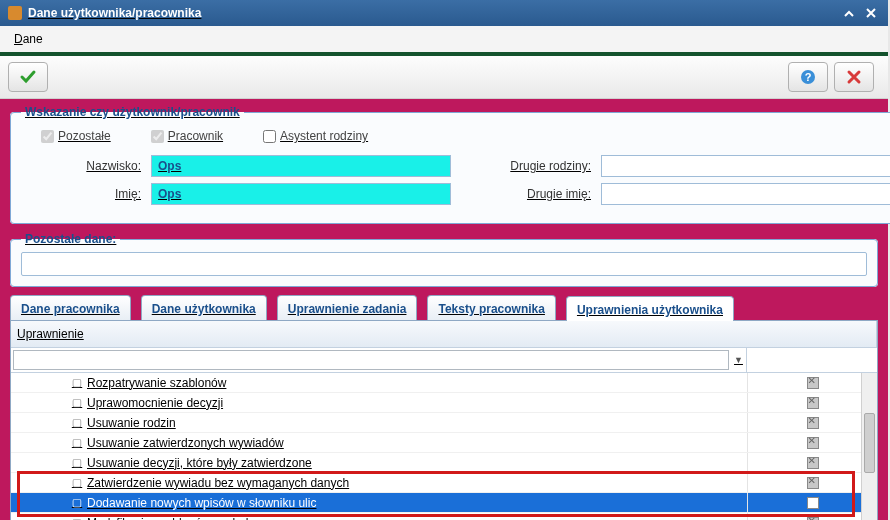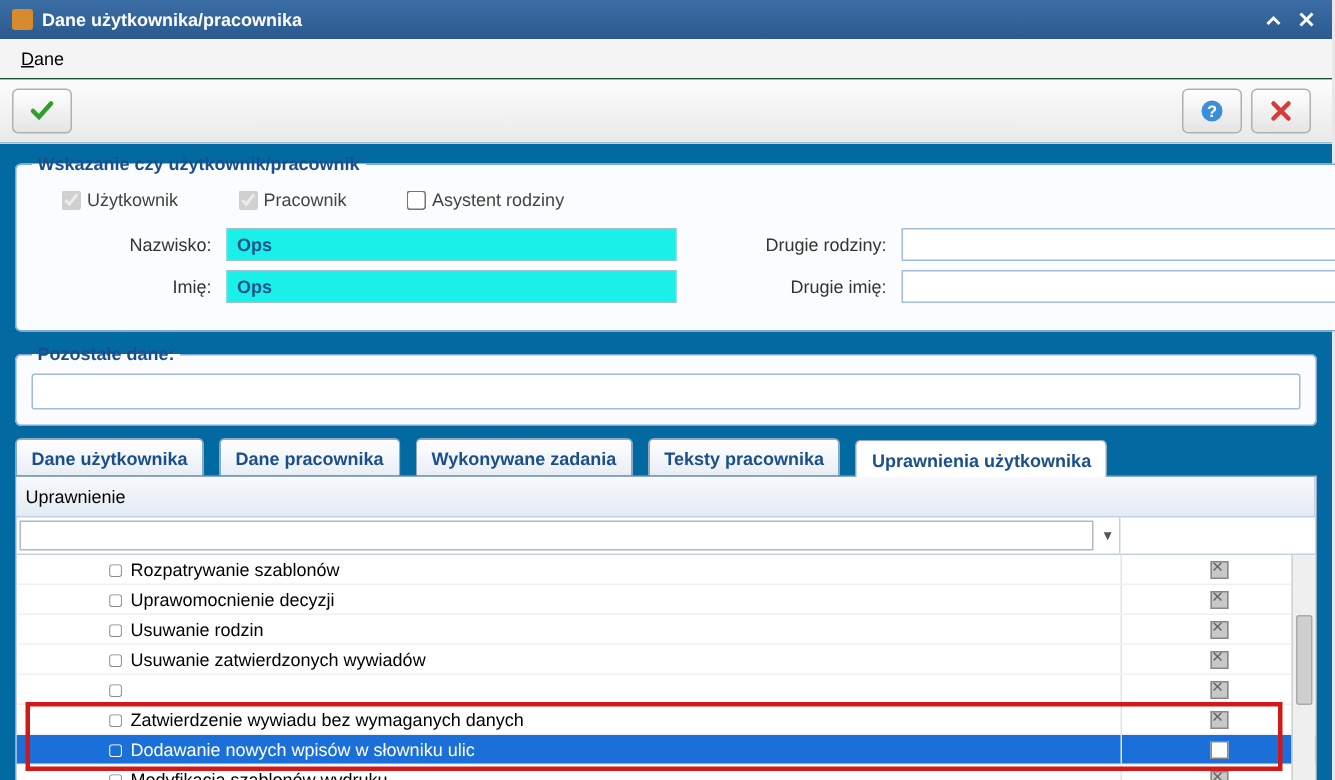--- a/index.html
+++ b/index.html
@@ -1,22 +1,22 @@
 <!DOCTYPE html>
 <html><head>
 <meta charset="utf-8">
 <style>
   * { box-sizing: border-box; margin: 0; padding: 0; }
   body { font-family: Arial, sans-serif; font-size: 12px; background: #e8e8e8; width: 890px; height: 520px; overflow: hidden; }
-  .window { width: 888px; height: 520px; background: #0369a1; }
+  .window { width: 888px; height: 520px; background: #be185d; text-decoration: underline; }
   .titlebar { background: linear-gradient(to bottom, #3b6ea5, #2a5a8f); color: #fff; height: 26px; display: flex; align-items: center; padding: 0 8px; }
   .titlebar-icon { width: 14px; height: 14px; background: #d88a2e; border-radius: 2px; margin-right: 6px; }
   .titlebar-title { flex: 1; font-weight: bold; }
   .titlebar-btn { width: 18px; height: 18px; display: flex; align-items: center; justify-content: center; margin-left: 4px; cursor: pointer; color: #fff; font-weight: bold; }
-  .menubar { background: #f4f4f4; border-bottom: 1px solid #14532d; padding: 4px 8px; }
+  .menubar { background: #f4f4f4; border-bottom: 4px solid #14532d; padding: 4px 8px; }
   .menubar-item { display: inline-block; padding: 2px 6px; cursor: pointer; }
   .menubar-item u { text-decoration: underline; }
   .toolbar { background: linear-gradient(to bottom, #fdfdfd, #e9e9e9); padding: 6px 8px; display: flex; align-items: center; border-bottom: 1px solid #d0d0d0; }
   .tool-btn { width: 40px; height: 30px; border: 1px solid #b0b0b0; border-radius: 4px; background: linear-gradient(to bottom,#fff,#e4e4e4); display: flex; align-items: center; justify-content: center; margin-right: 6px; cursor: pointer; }
   .tool-spacer { flex: 1; }
   .content { padding: 6px 10px 0 10px; }
   fieldset { border: 1px solid #7fa8d6; border-radius: 4px; margin-bottom: 8px; padding: 6px 10px 10px; background: #fafcfe; }
   legend { color: #1a4f8b; font-weight: bold; padding: 0 4px; font-size: 12px; }
   .role-row { display: flex; align-items: center; gap: 40px; padding: 4px 20px; }
   .chk { display: flex; align-items: center; gap: 4px; color: #444; }
@@ -96,21 +96,21 @@
         </svg>
     </div>
   </div>
 
   <div class="content">
     <fieldset>
       <legend>Wskazanie czy użytkownik/pracownik</legend>
       <div class="role-row">
         <label class="chk">
             <input type="checkbox" checked="" disabled="" style="">
-            <span>Użytkownik</span>
+            <span>Pozostałe</span>
           </label>
         <label class="chk">
             <input type="checkbox" checked="" disabled="" style="">
             <span>Pracownik</span>
           </label>
         <label class="chk">
             <input type="checkbox" style="">
             <span>Asystent rodziny</span>
           </label>
       </div>
@@ -127,23 +127,23 @@
     </fieldset>
 
     <fieldset>
       <legend>Pozostałe dane:</legend>
       <input class="other-field" value="" style="">
     </fieldset>
   </div>
 
   <div class="tabs-wrap">
     <div class="tabs">
+      <div class="tab">Dane pracownika</div>
       <div class="tab">Dane użytkownika</div>
-      <div class="tab">Dane pracownika</div>
-      <div class="tab">Wykonywane zadania</div>
+      <div class="tab">Uprawnienie zadania</div>
       <div class="tab">Teksty pracownika</div>
       <div class="tab active">Uprawnienia użytkownika</div>
     </div>
 
     <div class="grid-area">
       <div class="grid-header">
         <div class="col-upraw">Uprawnienie</div>
       </div>
       <div class="filter-row">
         <input class="filter-input" style="">
@@ -183,20 +183,21 @@
               <span class="tree-icon">▢</span>
               <span>Usuwanie zatwierdzonych wywiadów</span>
             </div>
             <div class="tree-check-cell">
               <div class="tree-check"></div>
             </div>
           </div>
         <div class="tree-row">
             <div class="tree-label">
               <span class="tree-icon">▢</span>
+              <span>Usuwanie decyzji, które były zatwierdzone</span>
             </div>
             <div class="tree-check-cell">
               <div class="tree-check"></div>
             </div>
           </div>
         <div class="tree-row">
             <div class="tree-label">
               <span class="tree-icon">▢</span>
               <span>Zatwierdzenie wywiadu bez wymaganych danych</span>
             </div>

